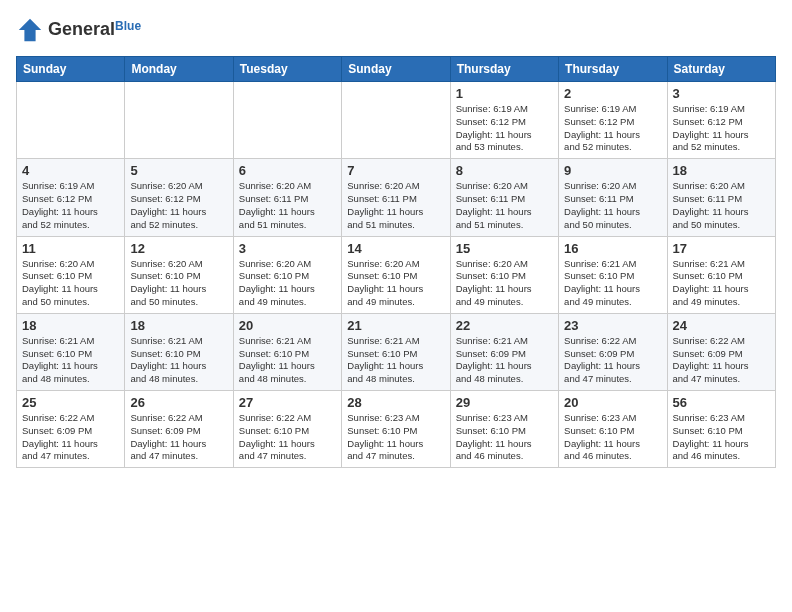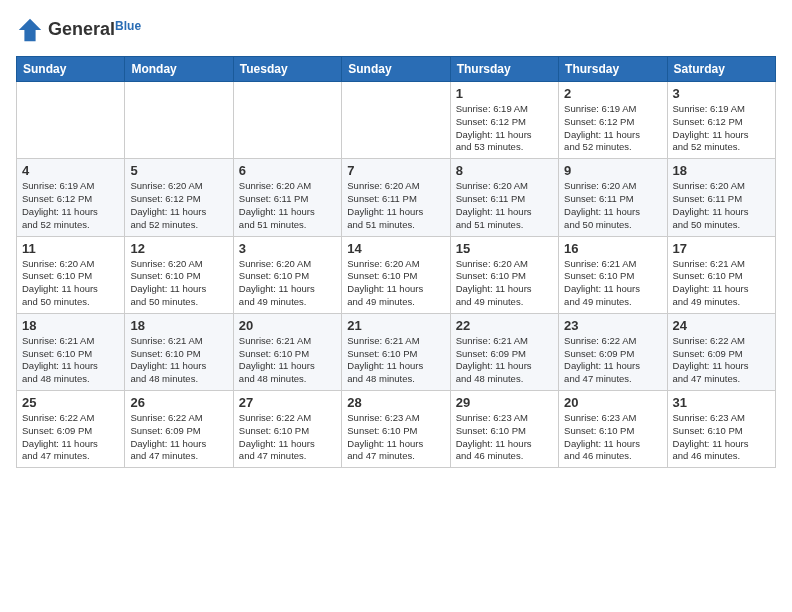--- a/index.html
+++ b/index.html
@@ -341,21 +341,21 @@
 and 46 minutes.</div>
         </td>
         <td>
           <span class="day-num">20</span>
           <div class="day-info" style="white-space: pre-line;">Sunrise: 6:23 AM
 Sunset: 6:10 PM
 Daylight: 11 hours
 and 46 minutes.</div>
         </td>
         <td>
-          <span class="day-num">31</span>
+          <span class="day-num">56</span>
           <div class="day-info" style="white-space: pre-line;">Sunrise: 6:23 AM
 Sunset: 6:10 PM
 Daylight: 11 hours
 and 46 minutes.</div>
         </td>
       </tr>
     </tbody>
 </table>
 
 </body></html>

